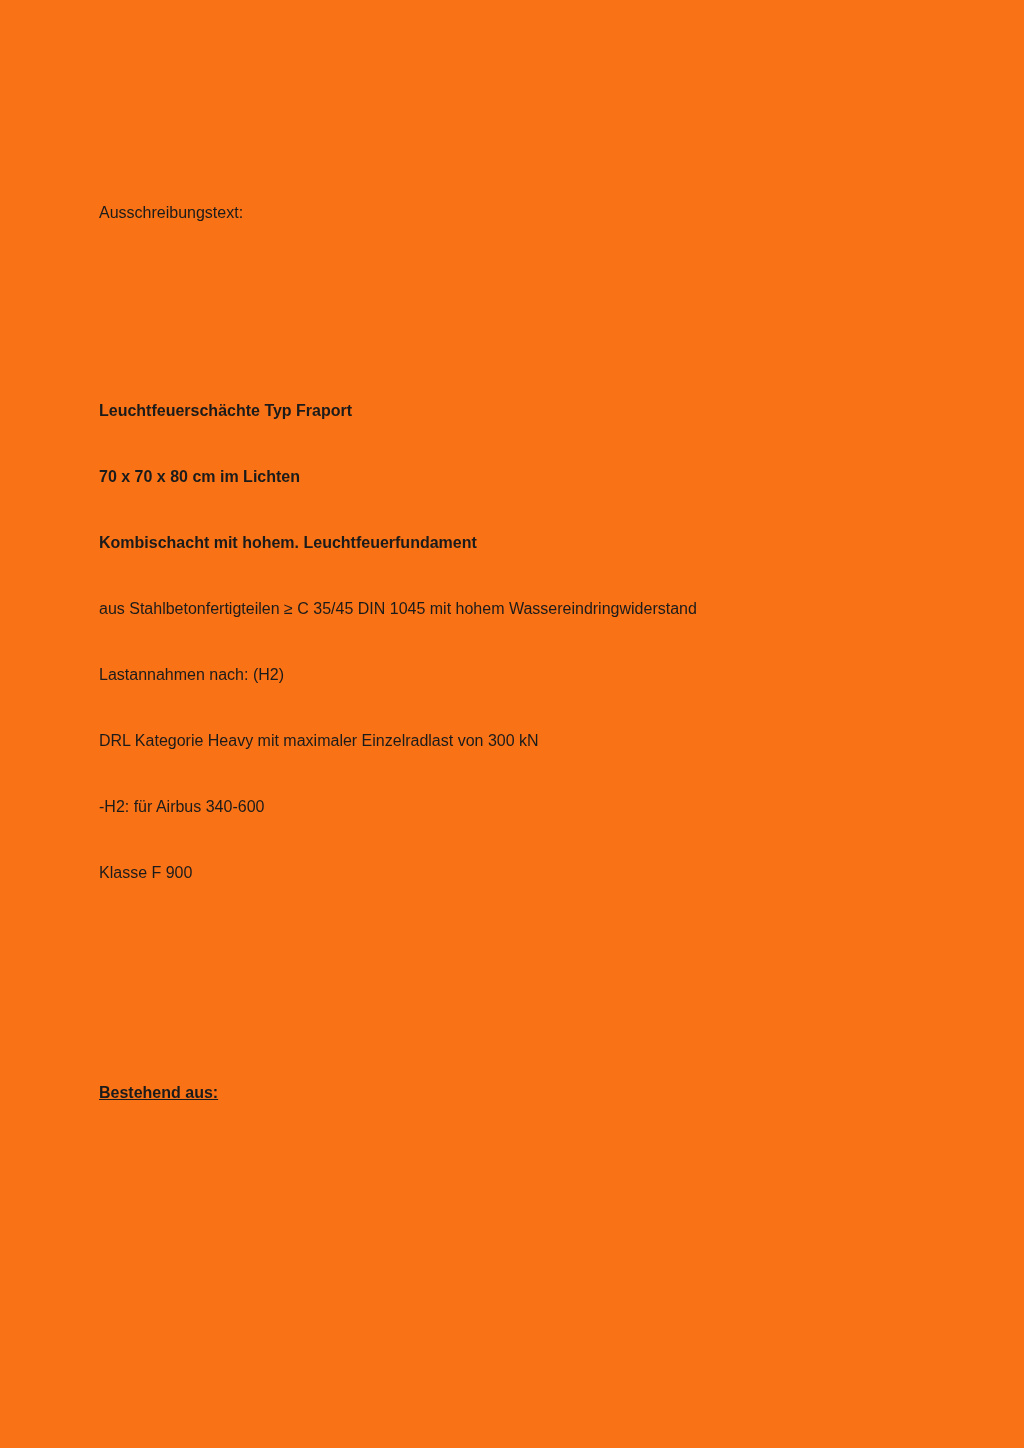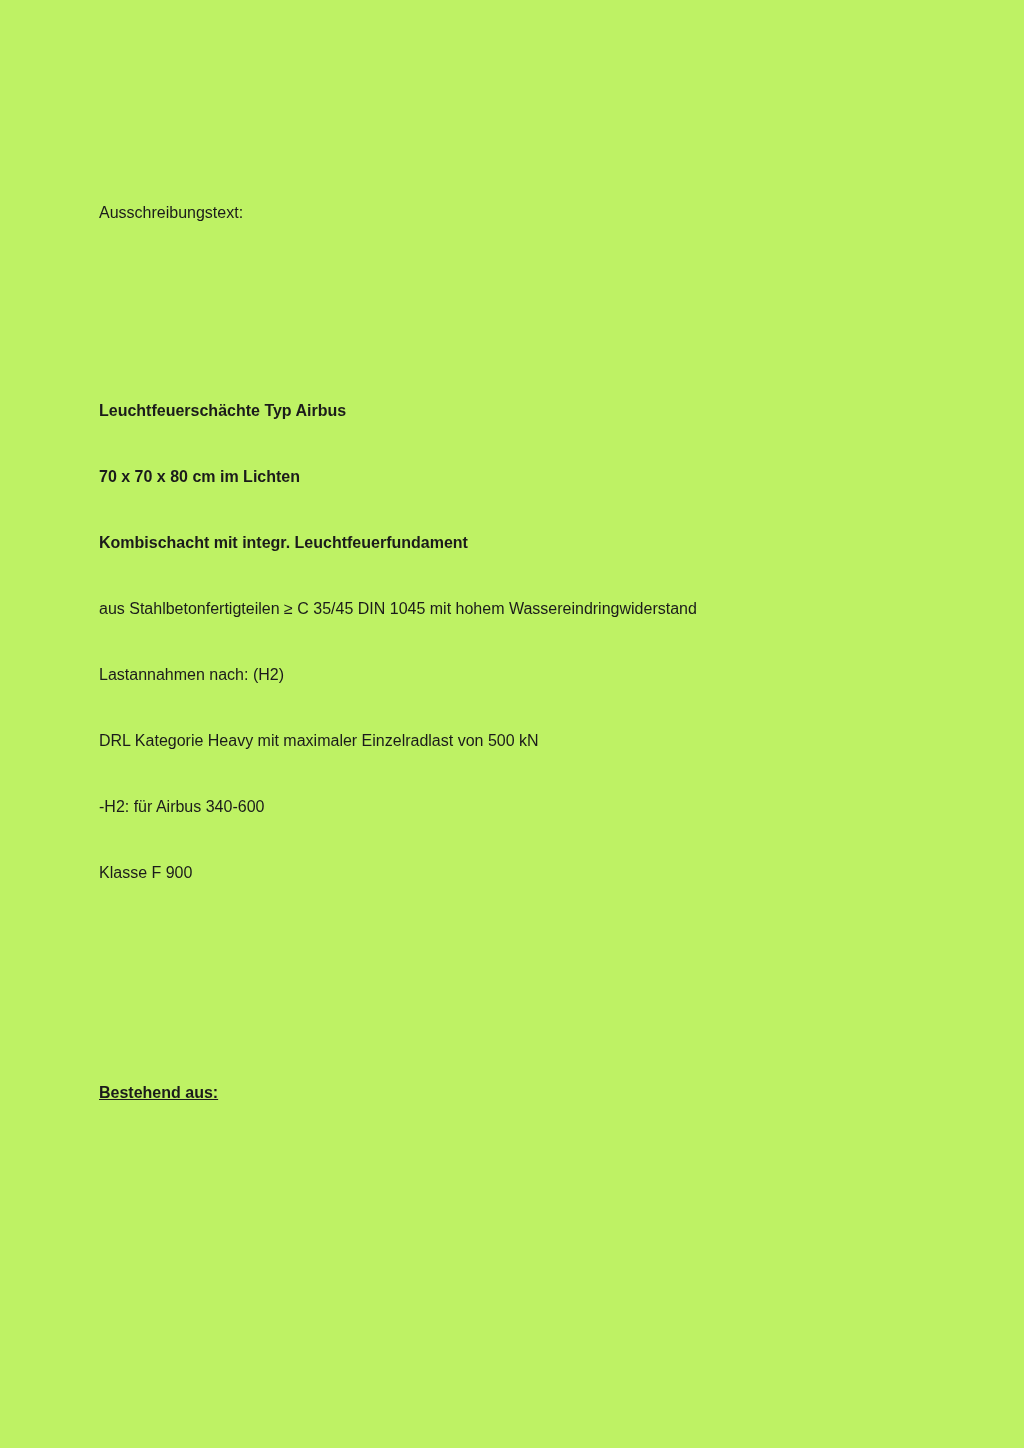--- a/index.html
+++ b/index.html
@@ -4,21 +4,21 @@
 <style>
   html, body {
     margin: 0;
     padding: 0;
     background: #ffffff;
   }
   .page {
     position: relative;
     width: 1024px;
     height: 1448px;
-    background: #bef264;
+    background: #f97316;
     overflow: hidden;
     font-family: "Liberation Sans", "DejaVu Sans", sans-serif;
   }
   .content {
     position: absolute;
     left: 99px;
     top: 92px;
     width: 815px;
     font-size: 16px;
     line-height: 22px;
@@ -34,26 +34,26 @@
 <body>
 
 <div class="page">
   <div class="content">
 
     <div class="para">
       <div class="line">Ausschreibungstext:</div>
     </div>
 
     <div class="para">
-      <div class="line b">Leuchtfeuerschächte Typ Airbus</div>
+      <div class="line b">Leuchtfeuerschächte Typ Fraport</div>
       <div class="line b">70 x 70 x 80 cm im Lichten</div>
-      <div class="line b">Kombischacht mit integr. Leuchtfeuerfundament</div>
+      <div class="line b">Kombischacht mit hohem. Leuchtfeuerfundament</div>
       <div class="line">aus Stahlbetonfertigteilen ≥ C 35/45 DIN 1045 mit hohem Wassereindringwiderstand</div>
       <div class="line">Lastannahmen nach: (H2)</div>
-      <div class="line">DRL Kategorie Heavy mit maximaler Einzelradlast von 500 kN</div>
+      <div class="line">DRL Kategorie Heavy mit maximaler Einzelradlast von 300 kN</div>
       <div class="line">-H2: für Airbus 340-600</div>
       <div class="line">Klasse F 900</div>
     </div>
 
 
     <div class="para">
       <div class="line u">Bestehend aus:</div>
     </div>
 
     

